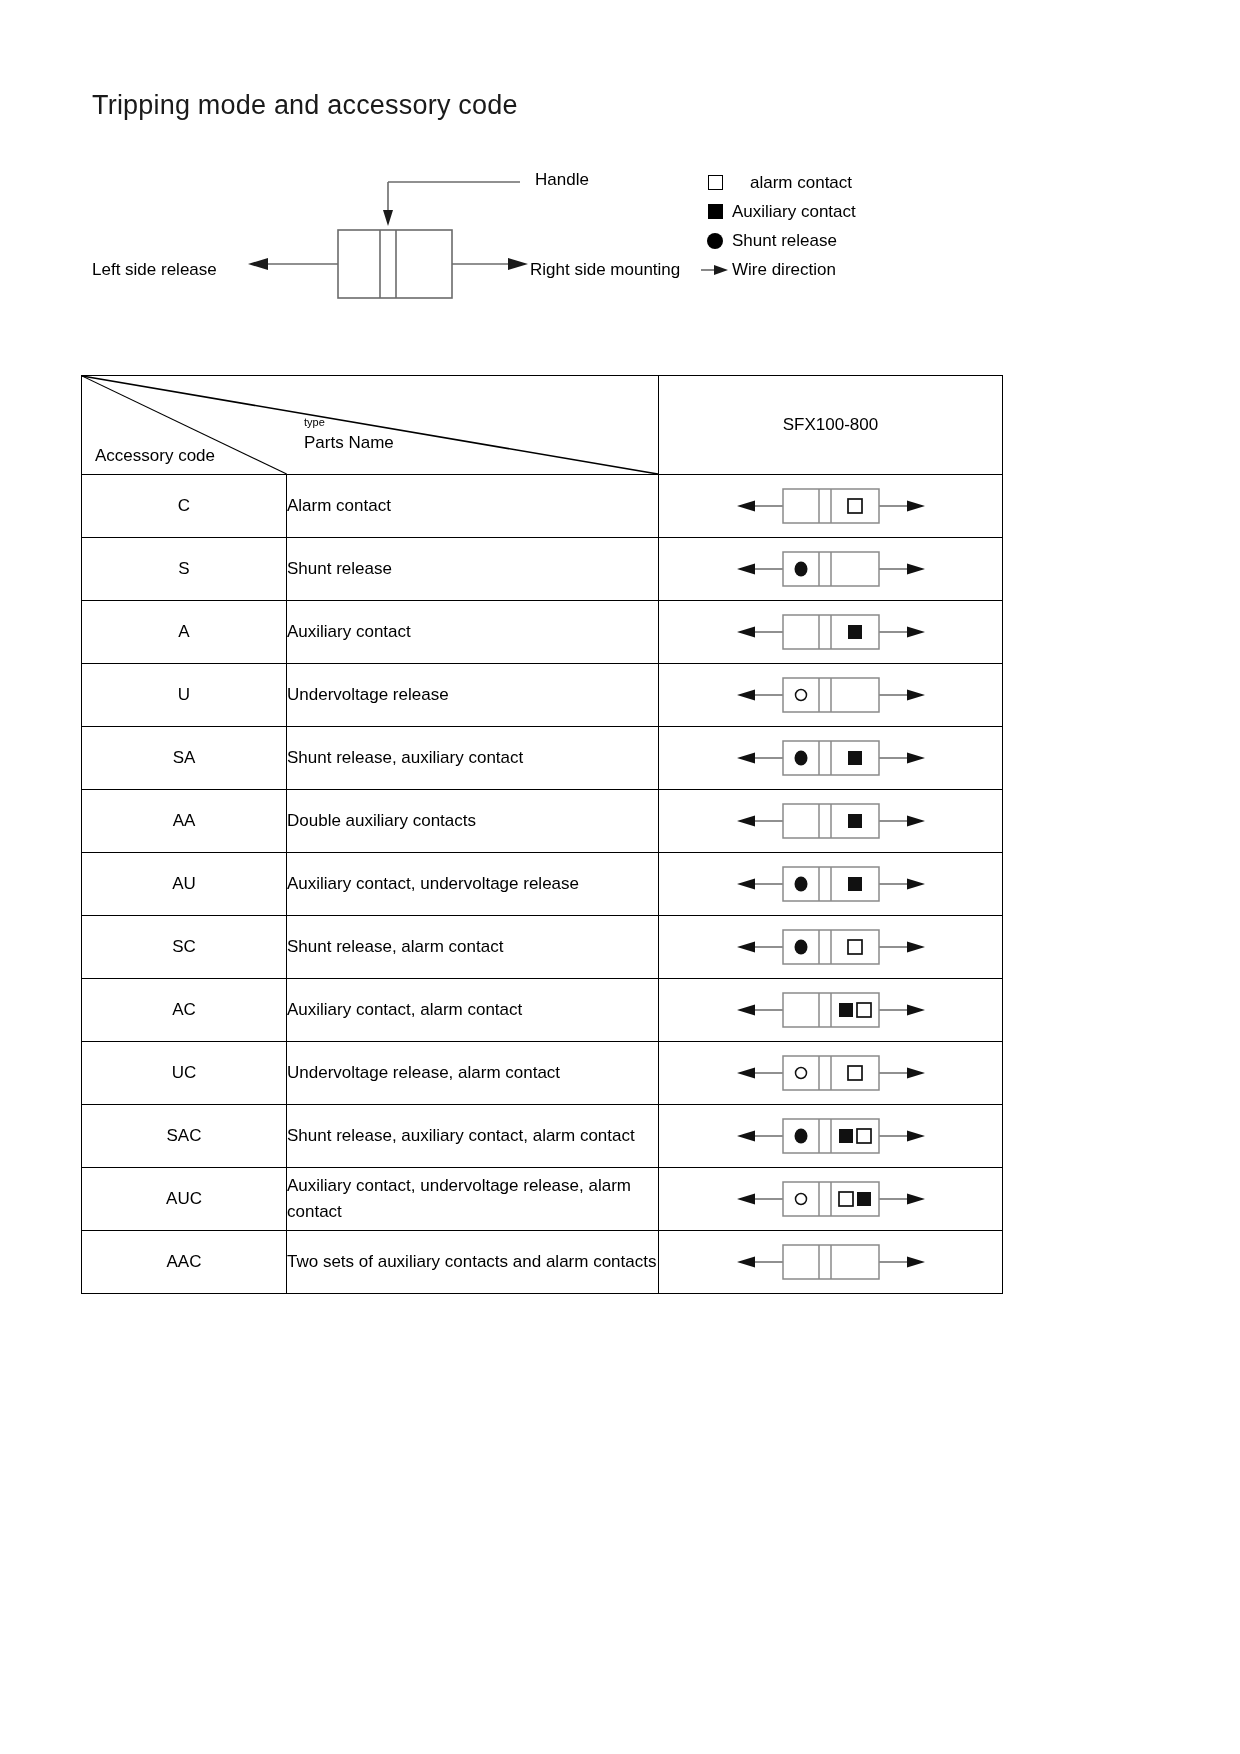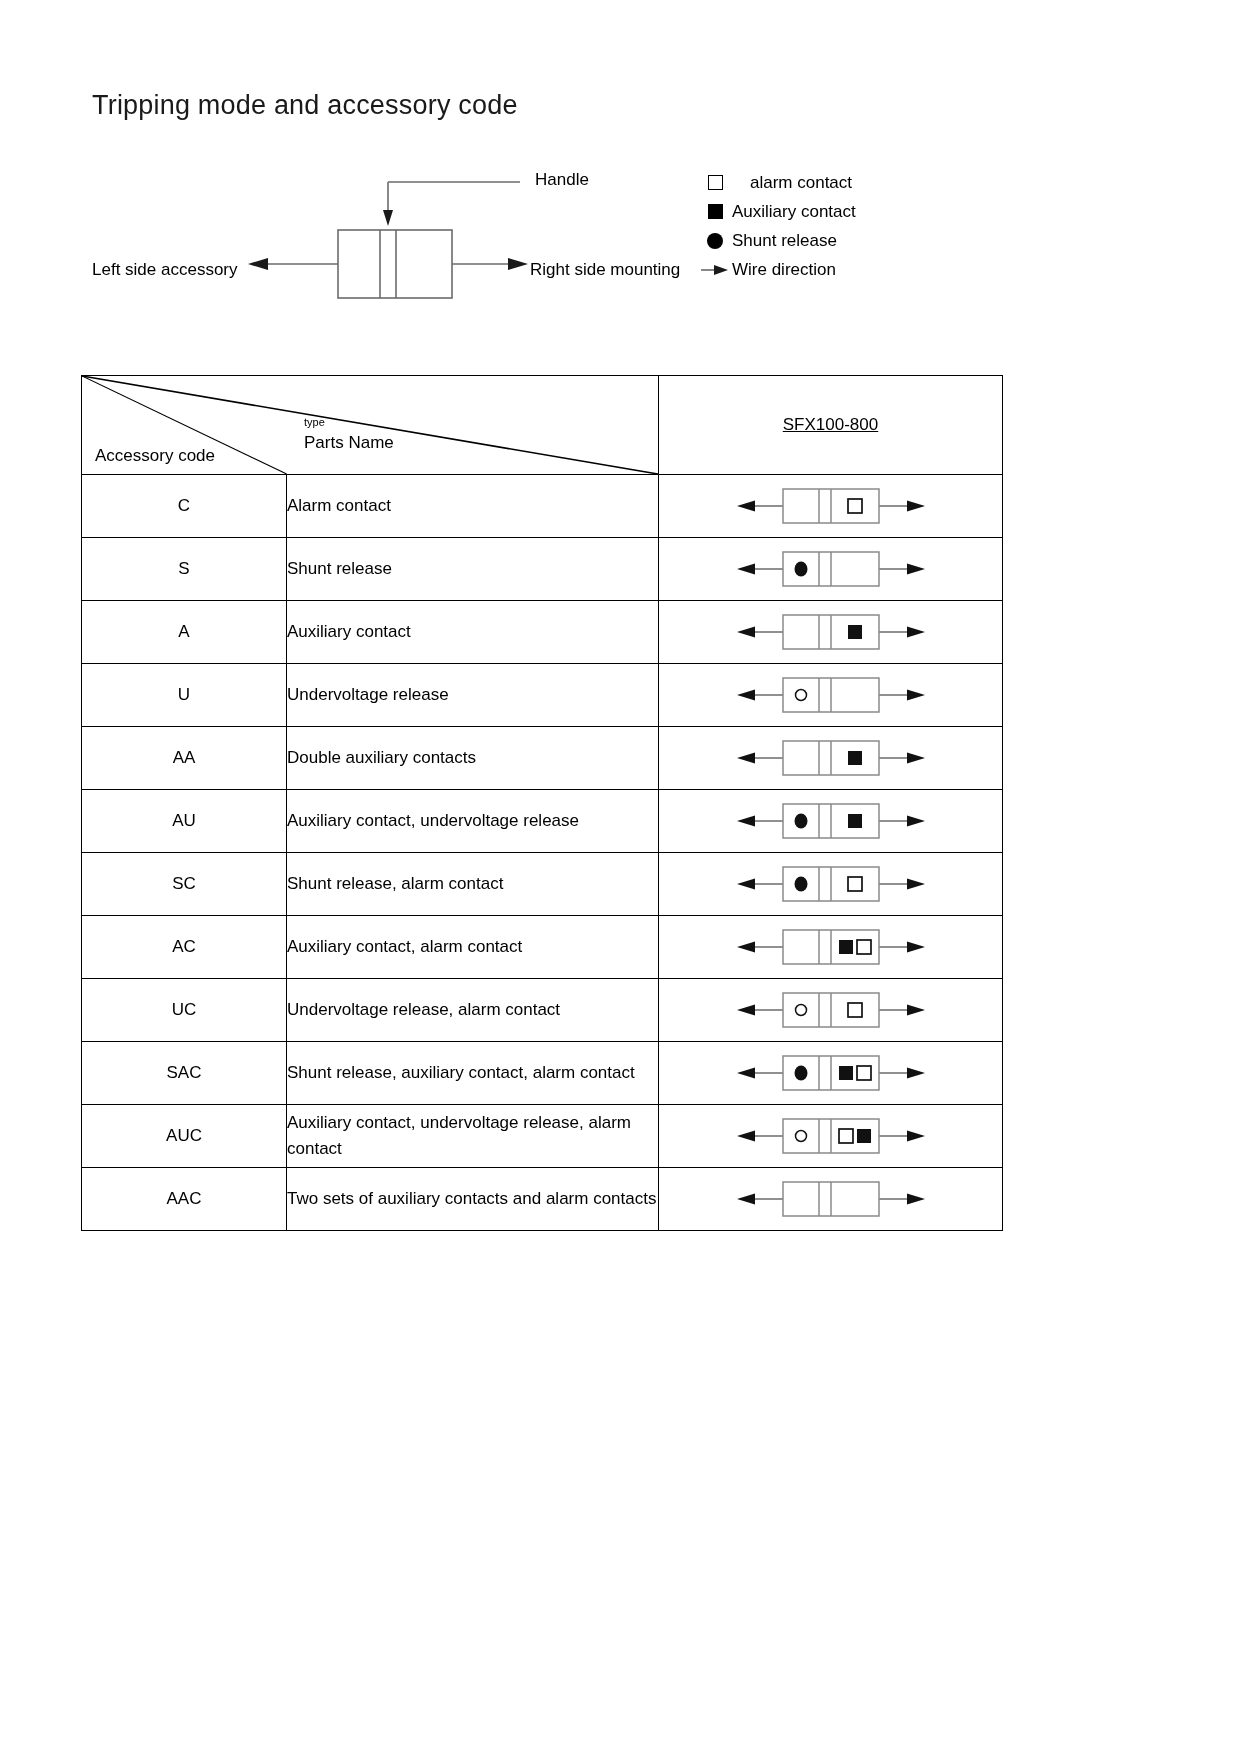--- a/index.html
+++ b/index.html
@@ -164,21 +164,20 @@
   .hdr-code {
     position: absolute;
     left: 13px;
     top: 70px;
     font-size: 17px;
   }
   .hdr-model {
     text-align: center;
     font-size: 17px;
     height: 98px;
-    text-decoration: underline;
   }
 
   .acc-table tbody td {
     height: 62px;
   }
   .cell-code {
     text-align: center;
     font-size: 17px;
   }
   .cell-name {
@@ -211,21 +210,21 @@
         <line x1="308" y1="22" x2="308" y2="52" stroke="#6b6b6b" stroke-width="1.6"></line>
         <polygon points="308,66 303,50 313,50" fill="#1a1a1a"></polygon>
 
         <line x1="258" y1="104" x2="185" y2="104" stroke="#6b6b6b" stroke-width="1.6"></line>
         <polygon points="168,104 188,98 188,110" fill="#1a1a1a"></polygon>
 
         <line x1="372" y1="104" x2="432" y2="104" stroke="#6b6b6b" stroke-width="1.6"></line>
         <polygon points="448,104 428,98 428,110" fill="#1a1a1a"></polygon>
       </svg>
       <div class="lbl lbl-handle">Handle</div>
-      <div class="lbl lbl-left">Left side accessory</div>
+      <div class="lbl lbl-left">Left side release</div>
       <div class="lbl lbl-right">Right side mounting</div>
     </div>
 
     <div class="legend-key">
       <div class="key-row r0">
         <span class="key-sym">
             <span class="sym-sq-open"></span>
           </span>
         <span class="key-text">alarm contact</span>
       </div>
@@ -332,20 +331,37 @@
               <line x1="148" y1="23" x2="180" y2="23" stroke="#6b6b6b" stroke-width="1.5"></line>
               <polygon points="194,23 176,17.5 176,28.5" fill="#111"></polygon>
               <rect x="52" y="6" width="96" height="34" fill="#fff" stroke="#8a8a8a" stroke-width="1.5"></rect>
               <line x1="88" y1="6" x2="88" y2="40" stroke="#8a8a8a" stroke-width="1.5"></line>
               <line x1="100" y1="6" x2="100" y2="40" stroke="#8a8a8a" stroke-width="1.5"></line>
               <circle cx="70" cy="23" r="5.5" fill="#fff" stroke="#111" stroke-width="1.5"></circle>
             </svg>
           </td>
         </tr>
         <tr>
+          <td class="cell-code">SA</td>
+          <td class="cell-name">Shunt release, auxiliary contact</td>
+          <td class="cell-sym">
+            <svg width="200" height="46" viewBox="0 0 200 46" aria-hidden="true">
+              <line x1="52" y1="23" x2="20" y2="23" stroke="#6b6b6b" stroke-width="1.5"></line>
+              <polygon points="6,23 24,17.5 24,28.5" fill="#111"></polygon>
+              <line x1="148" y1="23" x2="180" y2="23" stroke="#6b6b6b" stroke-width="1.5"></line>
+              <polygon points="194,23 176,17.5 176,28.5" fill="#111"></polygon>
+              <rect x="52" y="6" width="96" height="34" fill="#fff" stroke="#8a8a8a" stroke-width="1.5"></rect>
+              <line x1="88" y1="6" x2="88" y2="40" stroke="#8a8a8a" stroke-width="1.5"></line>
+              <line x1="100" y1="6" x2="100" y2="40" stroke="#8a8a8a" stroke-width="1.5"></line>
+              <ellipse cx="70" cy="23" rx="6.5" ry="7.5" fill="#111"></ellipse>
+              <rect x="117" y="16" width="14" height="14" fill="#111"></rect>
+            </svg>
+          </td>
+        </tr>
+        <tr>
           <td class="cell-code">AA</td>
           <td class="cell-name">Double auxiliary contacts</td>
           <td class="cell-sym">
             <svg width="200" height="46" viewBox="0 0 200 46" aria-hidden="true">
               <line x1="52" y1="23" x2="20" y2="23" stroke="#6b6b6b" stroke-width="1.5"></line>
               <polygon points="6,23 24,17.5 24,28.5" fill="#111"></polygon>
               <line x1="148" y1="23" x2="180" y2="23" stroke="#6b6b6b" stroke-width="1.5"></line>
               <polygon points="194,23 176,17.5 176,28.5" fill="#111"></polygon>
               <rect x="52" y="6" width="96" height="34" fill="#fff" stroke="#8a8a8a" stroke-width="1.5"></rect>
               <line x1="88" y1="6" x2="88" y2="40" stroke="#8a8a8a" stroke-width="1.5"></line>

